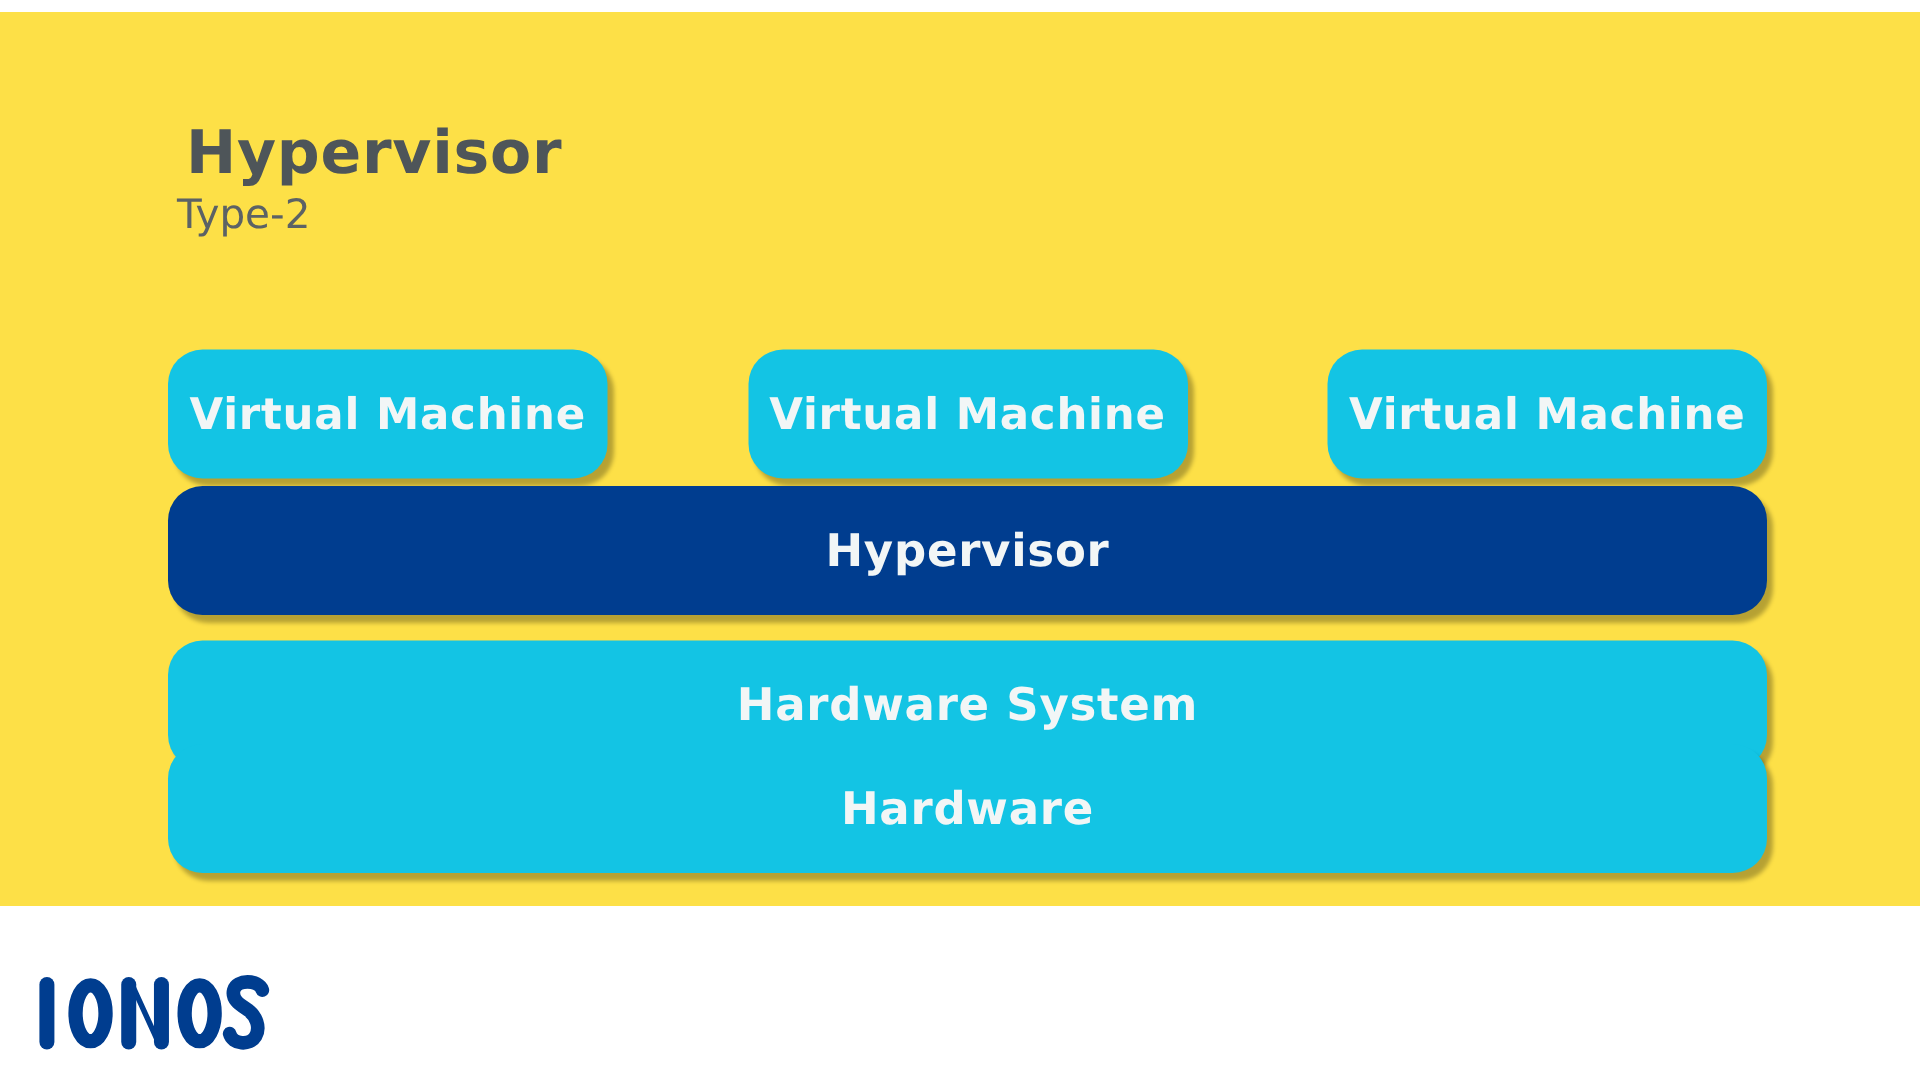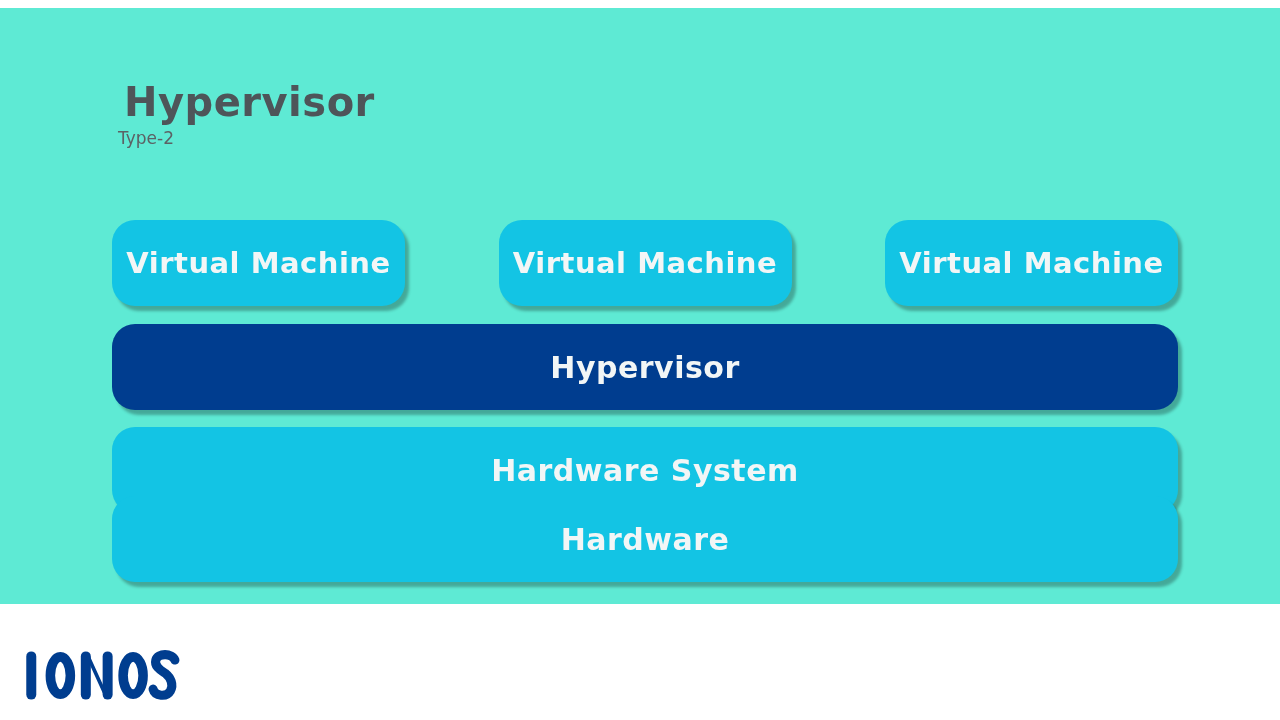--- a/index.html
+++ b/index.html
@@ -3,21 +3,21 @@
 <meta charset="utf-8">
 <style>
   * { margin: 0; padding: 0; box-sizing: border-box; }
   html, body { width: 1280px; height: 720px; overflow: hidden; }
   body { font-family: "DejaVu Sans", "Liberation Sans", sans-serif; background: #ffffff; }
 
   .screen {
     position: relative;
     width: 1280px;
     height: 612px;
-    background: #5eead4;
+    background: #fde047;
   }
   .frame-strip {
     position: absolute;
     left: 0;
     width: 1280px;
     height: 8px;
     background: #ffffff;
   }
   .frame-strip.top { top: 0; }
   .frame-strip.bottom { bottom: 0; }
@@ -29,21 +29,21 @@
   }
   .header h1 {
     margin-left: 6px;
     font-size: 40px;
     font-weight: bold;
     color: #4e5559;
     letter-spacing: 0.5px;
     line-height: 1.1;
   }
   .header .subtitle {
-    font-size: 17px;
+    font-size: 27px;
     font-weight: normal;
     color: #5c6265;
     margin-top: 4px;
   }
 
   .diagram {
     position: absolute;
     left: 112px;
     top: 0;
     width: 1066px;
@@ -67,21 +67,21 @@
 
   .vm-row {
     position: absolute;
     top: 220px;
     left: 0;
     width: 1066px;
     height: 86px;
     display: flex;
     justify-content: space-between;
   }
-  .vm-box { width: 293px; height: 86px; }
+  .vm-box { width: 293px; height: 86px; margin-top: 13px; }
 
   .layer {
     position: absolute;
     left: 0;
     width: 1066px;
     height: 86px;
     font-size: 30px;
   }
   .layer-hypervisor { top: 324px; }
   .layer-os { top: 427px; }

